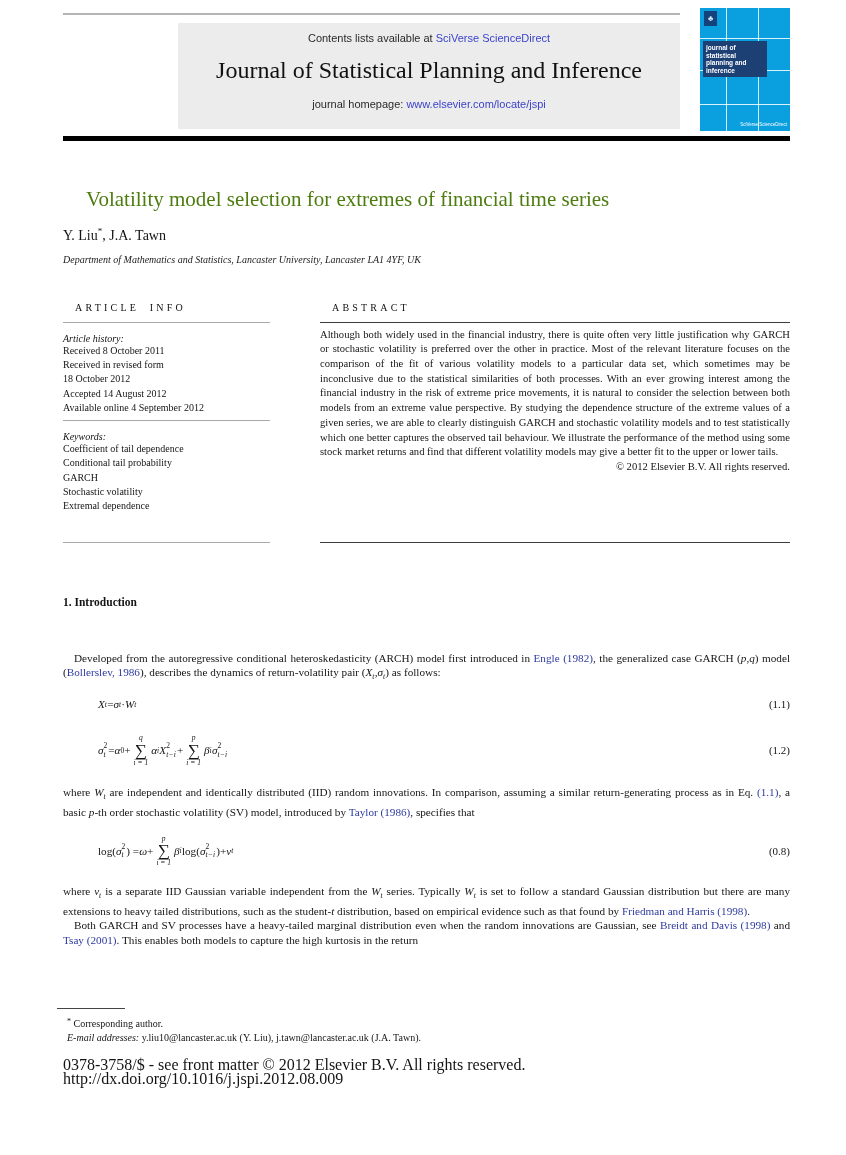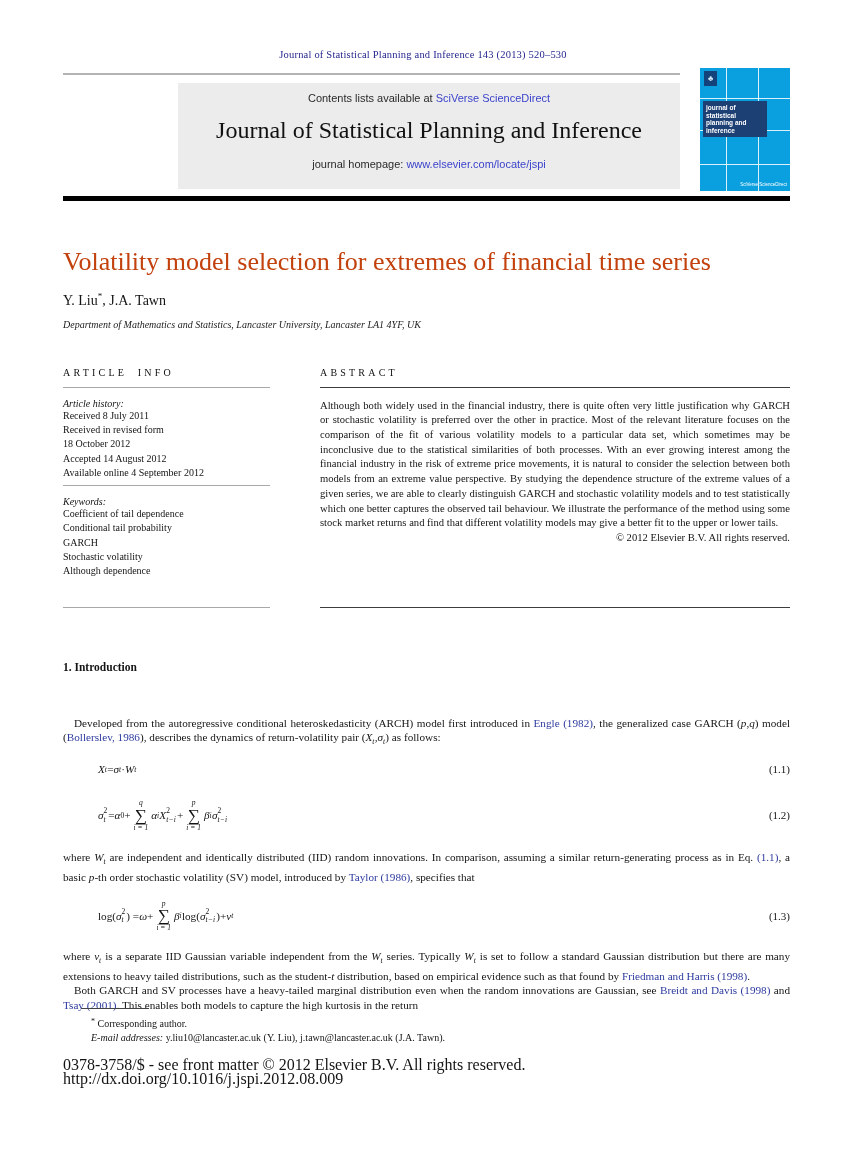--- a/index.html
+++ b/index.html
@@ -52,38 +52,38 @@
     background:#1c3f74; color:#fff; font-family:"Liberation Sans", sans-serif;
     font-size:6.5px; line-height:7.5px; font-weight:bold; text-align:left;
   }
   .cover-foot {
     position:absolute; right:3px; bottom:4px; color:#fff;
     font-family:"Liberation Sans", sans-serif; font-size:4.5px; line-height:5px; text-align:right;
   }
   .black-bar { margin:7px 0 0 63px; width:727px; height:5px; background:#000; }
 
   
-  .a-title { margin:46px 0 0 63px; width:727px; font-size:26px; font-weight:400; color:#c2410c; }
+  .a-title { margin:46px 0 0 86px; width:727px; font-size:21px; font-weight:400; color:#4d7c0f; }
   .a-authors { margin:14px 0 0 63px; font-size:14px; }
   .a-authors sup { font-size:9px; }
   .a-affil { margin:10px 0 0 63px; font-size:10px; font-style:italic; color:#222; }
 
   
   .ia-row { position:relative; margin:37px 0 0 63px; width:727px; height:241px; display:flex; }
   .ia-left { position:relative; width:207px; height:100%; }
   .ia-right { position:relative; margin-left:50px; width:470px; height:100%; }
-  .sec-cap { font-size:10px; letter-spacing:3.2px; word-spacing:5px; color:#111; }
+  .sec-cap { font-size:10px; letter-spacing:3.2px; word-spacing:5px; color:#111;margin-left:12px; }
   .rule-light { height:1px; background:#a8a8a8; margin-top:9px; }
   .rule-dark { height:1px; background:#3d3d3d; margin-top:9px; }
   .info-label { margin-top:10px; font-size:10px; font-style:italic; }
   .info-line { font-size:10px; line-height:14.3px; }
   .info-rule { height:1px; background:#a8a8a8; margin-top:5px; width:100%; }
   .ia-left .bottom-rule { position:absolute; left:0; bottom:0; width:100%; height:1px; background:#a8a8a8; }
   .ia-right .bottom-rule { position:absolute; left:0; bottom:0; width:100%; height:1px; background:#3d3d3d; }
-  .abstract-text { margin-top:11px; font-size:10.6px; line-height:14.7px; text-align:justify; }
+  .abstract-text { margin-top:5px; font-size:10.6px; line-height:14.7px; text-align:justify; }
   .abstract-copy { font-size:10.6px; line-height:14.7px; text-align:right; }
 
   
   .sec-heading { margin:53px 0 0 63px; width:727px; font-size:11.5px; font-weight:bold; }
   .body-p { margin:13px 0 0 63px; width:727px; font-size:11.2px; line-height:14.8px; text-align:justify; }
   .body-p.indent { text-indent:11px;margin-top:43px; }
   .body-p.noindent { text-indent:0; }
   .tok-link { color:#2d3a9e; }
   .tok-var { font-style:italic; }
   .tok-sub { font-size:7.5px; font-style:italic; vertical-align:-3px; letter-spacing:0.2px; }
@@ -100,34 +100,33 @@
          margin:0 3px; vertical-align:middle; }
   .sum-top { font-size:7.5px; font-style:italic; margin-bottom:1px; }
   .sum-sig { font-size:17px; line-height:15px; }
   .sum-bot { font-size:7.5px; font-style:italic; margin-top:1px; }
   .stack { display:inline-flex; flex-direction:column; align-items:flex-start; line-height:1;
            font-size:7.5px; vertical-align:-4px; margin-right:1px; }
   .stack-sup { }
   .stack-sub { font-style:italic; margin-top:1px; letter-spacing:0.2px; }
 
   
-  .footnote { position:absolute; left:81px; top:1008px; width:727px; font-size:10px; }
+  .footnote { position:absolute; left:57px; top:1008px; width:727px; font-size:10px; }
   .fn-rule { width:68px; height:1px; background:#444; margin-bottom:6px; }
   .fn-line { line-height:14px; }
   .fn-line .star { font-size:8px; vertical-align:3px; }
   .fn-line .em-label { font-style:italic; }
   .fn-indent { padding-left:10px; }
   .issn-block { position:absolute; left:63px; top:1058px; width:727px; font-size:16px; line-height:14.5px; }
 </style>
 </head>
 <body>
 
 <div class="page">
 
-  <div class="top-ref">Journal of Statistical Planning and Inference 143 (2013) 520–530</div>
   <div class="top-rule"></div>
 
   <div class="m-row">
 
     <div class="m-center">
       <div class="contents-line">
         <span>Contents lists available at </span><span class="lnk">SciVerse ScienceDirect</span>
       </div>
       <div class="m-title">Journal of Statistical Planning and Inference</div>
       <div class="homepage-line">
@@ -154,34 +153,34 @@
     <span>Y. Liu</span><sup>*</sup><span>, J.A. Tawn</span>
   </div>
   <div class="a-affil">Department of Mathematics and Statistics, Lancaster University, Lancaster LA1 4YF, UK</div>
 
   <div class="ia-row">
     <div class="ia-left">
       <div class="sec-cap">ARTICLE INFO</div>
       <div class="rule-light"></div>
       <div class="info-label">Article history:</div>
       <div id="history-lines">
-          <div class="info-line">Received 8 July 2011</div>
+          <div class="info-line">Received 8 October 2011</div>
           <div class="info-line">Received in revised form</div>
           <div class="info-line">18 October 2012</div>
           <div class="info-line">Accepted 14 August 2012</div>
           <div class="info-line">Available online 4 September 2012</div>
         </div>
       <div class="info-rule"></div>
       <div class="info-label">Keywords:</div>
       <div id="keyword-lines">
           <div class="info-line">Coefficient of tail dependence</div>
           <div class="info-line">Conditional tail probability</div>
           <div class="info-line">GARCH</div>
           <div class="info-line">Stochastic volatility</div>
-          <div class="info-line">Although dependence</div>
+          <div class="info-line">Extremal dependence</div>
         </div>
       <div class="bottom-rule"></div>
     </div>
     <div class="ia-right">
       <div class="sec-cap">ABSTRACT</div>
       <div class="rule-dark"></div>
       <div class="abstract-text">Although both widely used in the financial industry, there is quite often very little justification why GARCH or stochastic volatility is preferred over the other in practice. Most of the relevant literature focuses on the comparison of the fit of various volatility models to a particular data set, which sometimes may be inconclusive due to the statistical similarities of both processes. With an ever growing interest among the financial industry in the risk of extreme price movements, it is natural to consider the selection between both models from an extreme value perspective. By studying the dependence structure of the extreme values of a given series, we are able to clearly distinguish GARCH and stochastic volatility models and to test statistically which one better captures the observed tail behaviour. We illustrate the performance of the method using some stock market returns and find that different volatility models may give a better fit to the upper or lower tails.</div>
       <div class="abstract-copy">© 2012 Elsevier B.V. All rights reserved.</div>
       <div class="bottom-rule"></div>
     </div>
@@ -268,21 +267,21 @@
         <span class="tok-plain"> log(</span>
         <span class="tok-var">σ</span>
         <span class="stack">
           <span class="stack-sup">2</span>
           <span class="stack-sub">t−i</span>
         </span>
         <span class="tok-plain">)+</span>
         <span class="tok-var">v</span>
         <span class="tok-sub">t</span>
       </span>
-    <span class="eq-num">(1.3)</span>
+    <span class="eq-num">(0.8)</span>
   </div>
 
   <p class="body-p noindent" style="margin-top:10px;">where <span class="tok-var">v</span><span class="tok-sub">t</span> is a separate IID Gaussian variable independent from the <span class="tok-var">W</span><span class="tok-sub">t</span> series. Typically <span class="tok-var">W</span><span class="tok-sub">t</span> is set to follow a standard Gaussian distribution but there are many extensions to heavy tailed distributions, such as the student-<span class="tok-var">t</span> distribution, based on empirical evidence such as that found by <span class="tok-link">Friedman and Harris (1998)</span>.</p>
   <p class="body-p indent" style="margin-top:0;">Both GARCH and SV processes have a heavy-tailed marginal distribution even when the random innovations are Gaussian, see <span class="tok-link">Breidt and Davis (1998)</span> and <span class="tok-link">Tsay (2001)</span>. This enables both models to capture the high kurtosis in the return</p>
 
   <div class="footnote">
     <div class="fn-rule"></div>
     <div class="fn-line fn-indent">
       <span class="star">*</span><span> Corresponding author.</span>
     </div>

